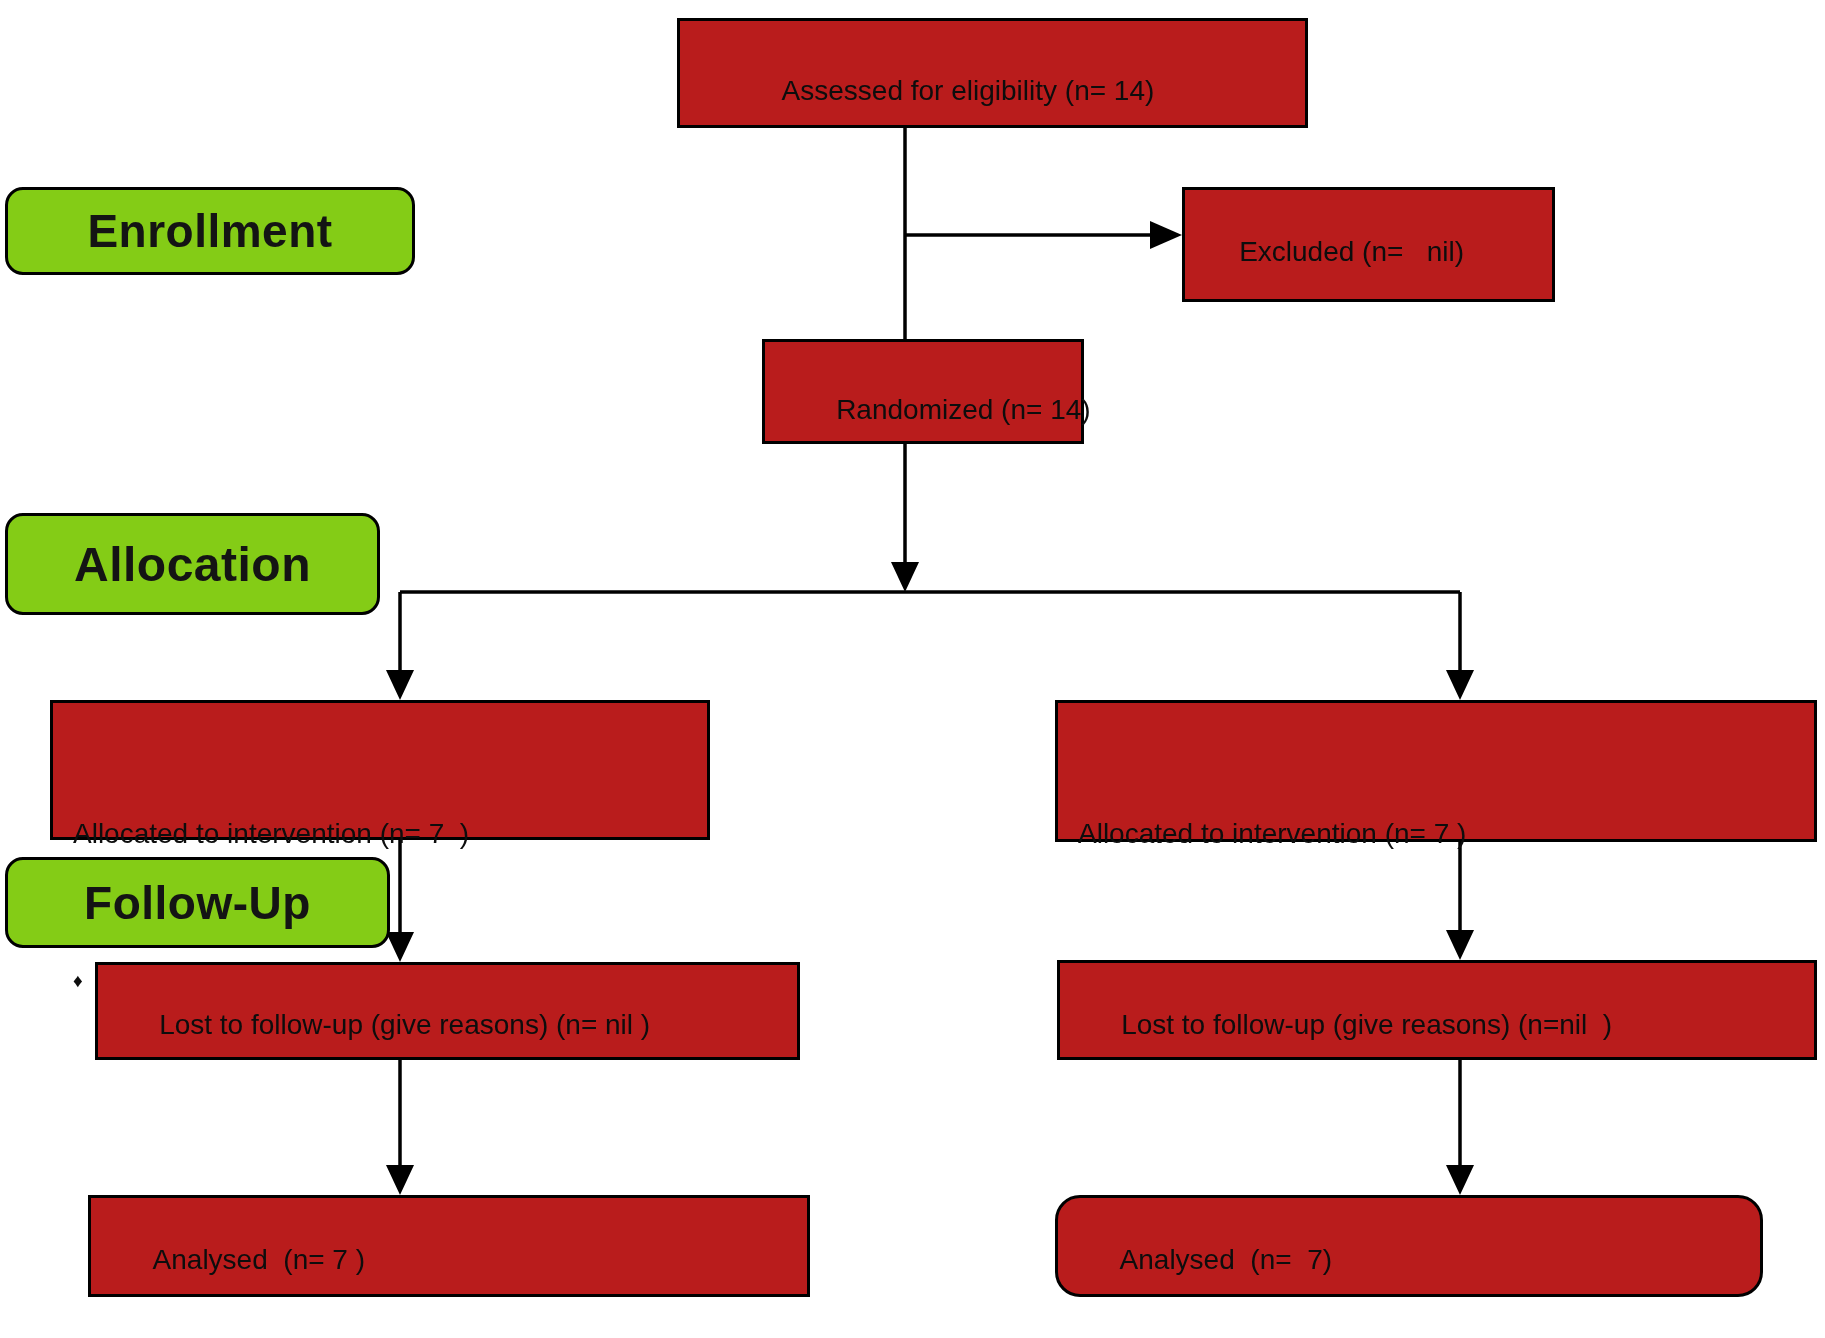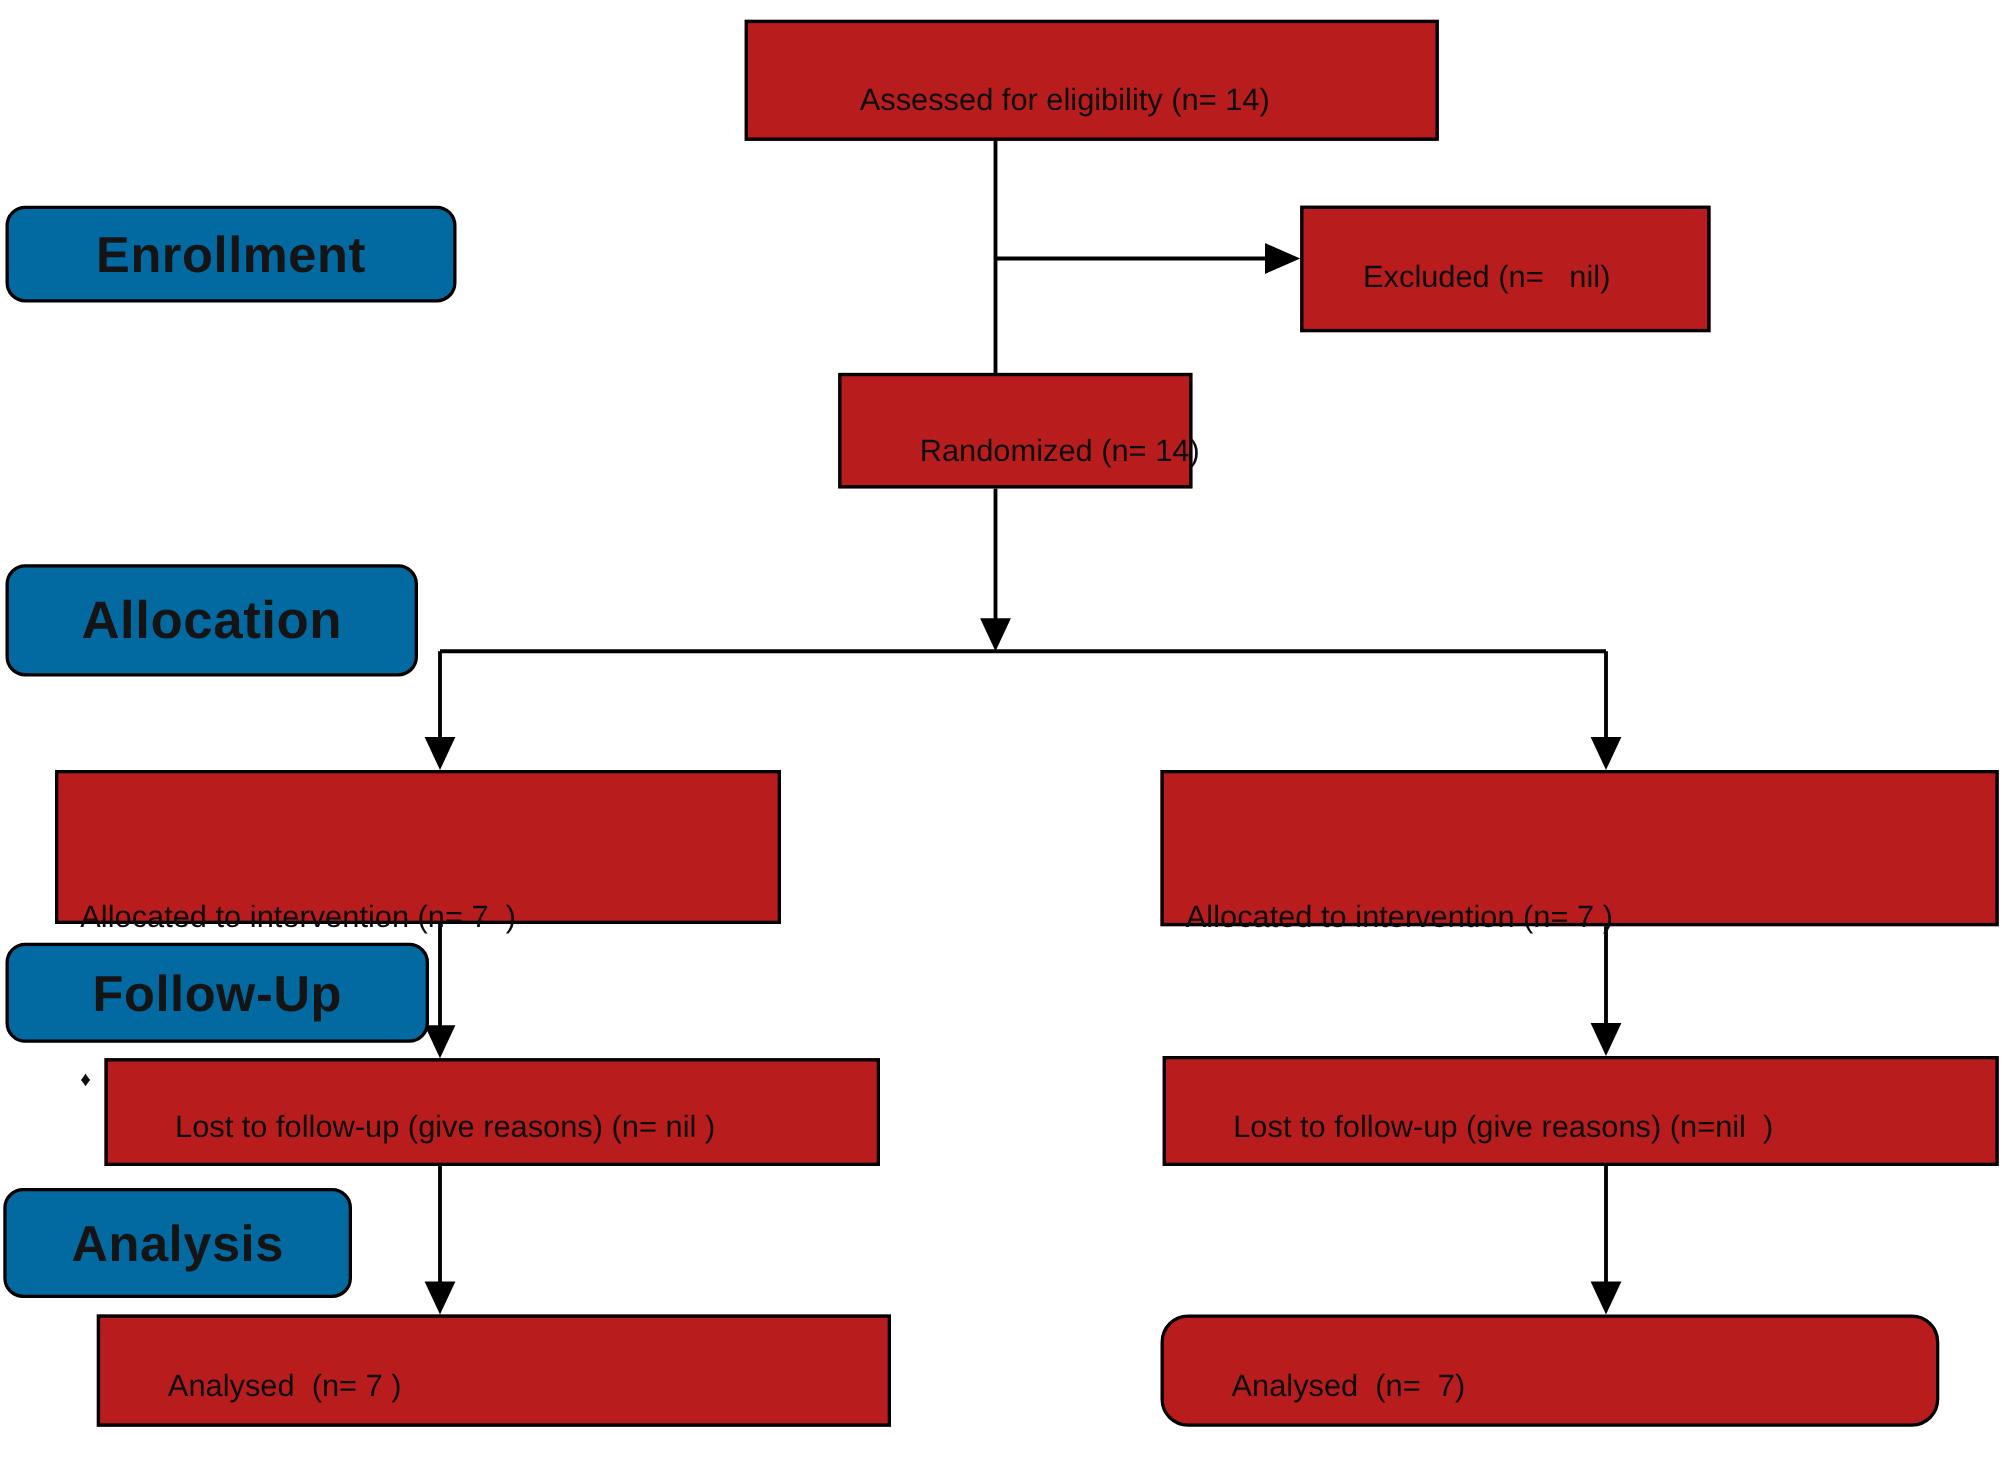--- a/index.html
+++ b/index.html
@@ -17,21 +17,21 @@
     border: 3px solid #000000;
     box-sizing: border-box;
     color: #0d0d0d;
     font-size: 28px;
     line-height: 1;
     white-space: pre;
   }
   .box .bline { white-space: pre; }
   .stage {
     position: absolute;
-    background: #0369a1;
+    background: #84cc16;
     border: 3px solid #000000;
     border-radius: 18px;
     box-sizing: border-box;
     display: flex;
     align-items: center;
     justify-content: center;
     font-weight: bold;
     font-size: 46px;
     letter-spacing: 0.5px;
     color: #141414;
@@ -103,23 +103,20 @@
   </div>
 
   <div class="stage" style="left:5px; top:513px; width:375px; height:102px; font-size:48px;">
     <span>Allocation</span>
   </div>
 
   <div class="stage" style="left:5px; top:857px; width:385px; height:91px;">
     <span>Follow-Up</span>
   </div>
 
-  <div class="stage" style="left:3px; top:1080px; width:317px; height:100px;">
-    <span>Analysis</span>
-  </div>
 
   <div class="box" style="left:677px; top:18px; width:631px; height:110px; padding:28px 0 0 72px;">
     <span>Assessed for eligibility (n= 14)</span>
   </div>
 
   <div class="box" style="left:1182px; top:175px; width:373px; height:115px; padding:20px 0 0 23px;margin-top:12px;">
     <span>Excluded (n=   nil)</span>
   </div>
 
   <div class="box" style="left:750px; top:339px; width:322px; height:105px; padding:26px 0 0 40px;margin-left:12px;">

